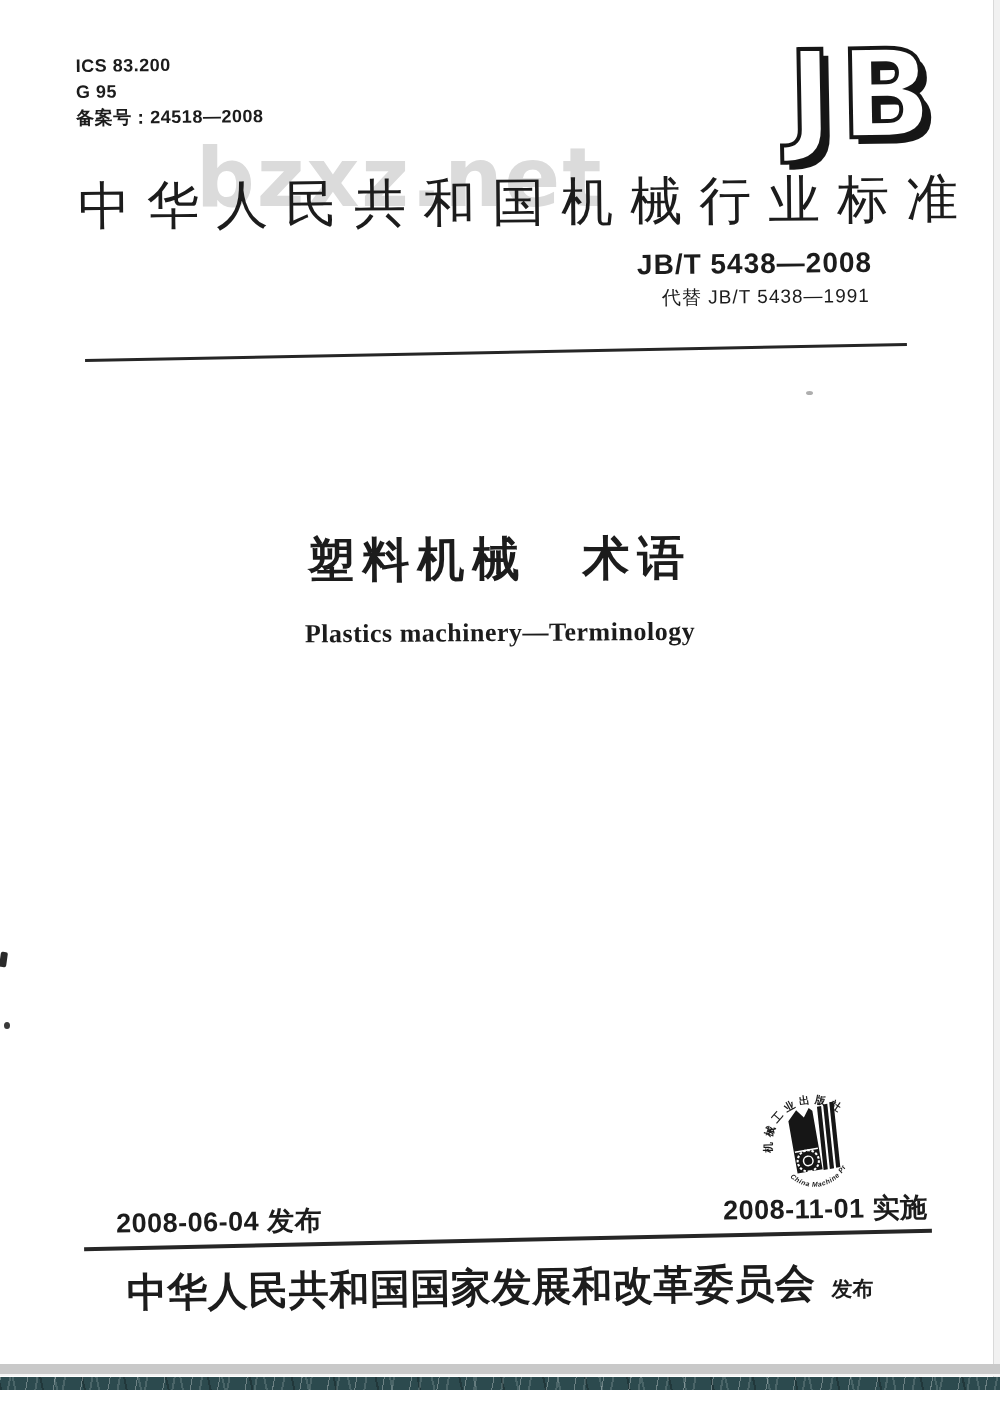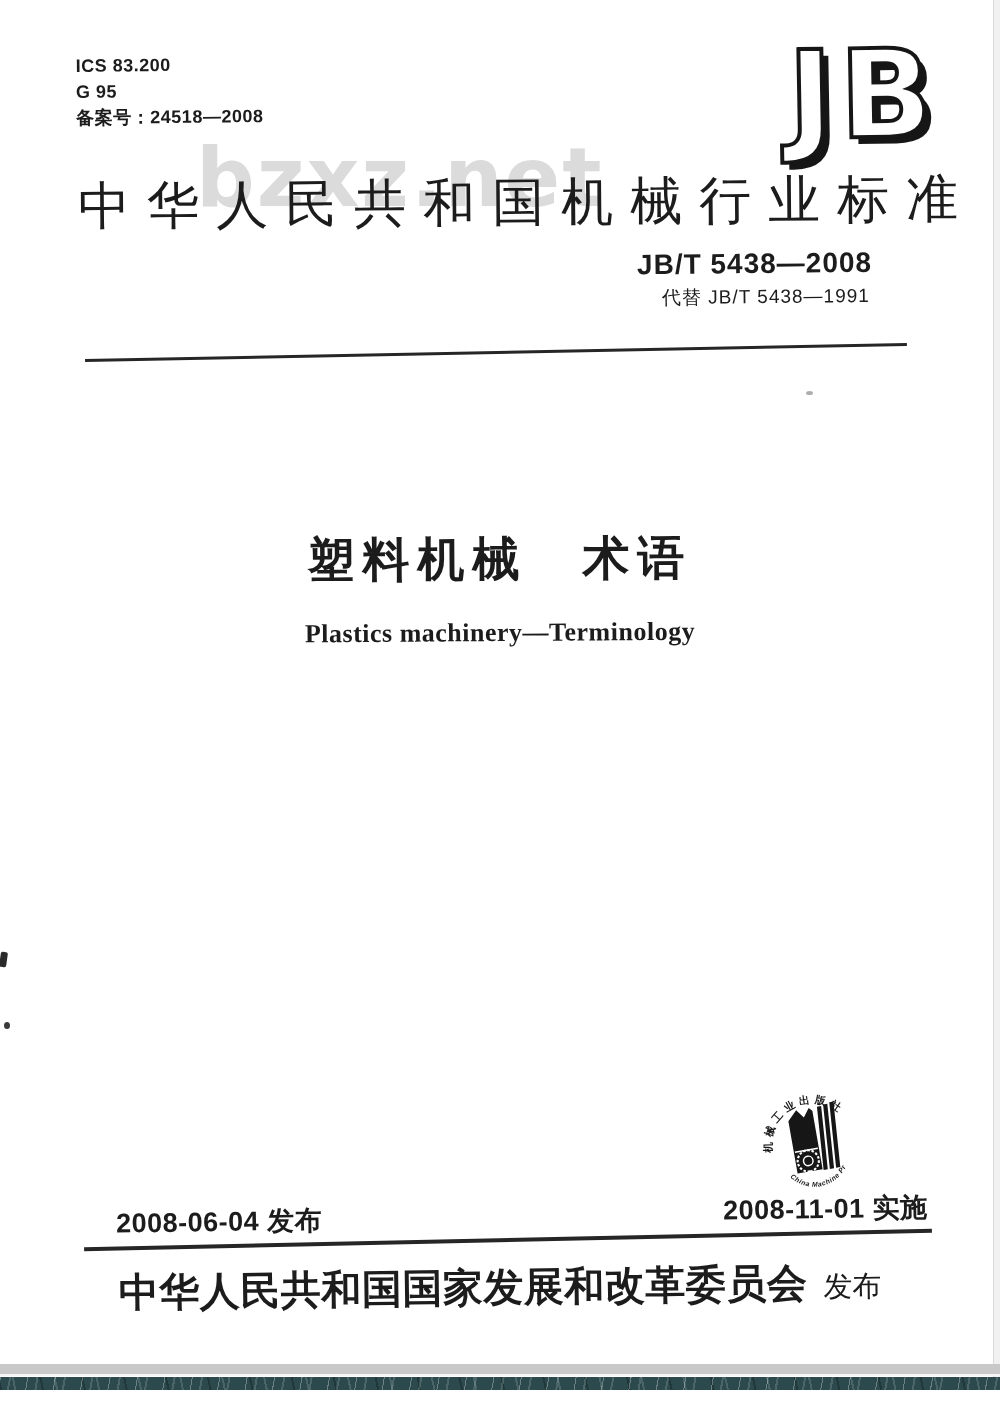--- a/index.html
+++ b/index.html
@@ -93,21 +93,21 @@
   }
   .rule-bottom{
     position:absolute;left:84px;top:1238px;width:848px;height:3.5px;
     background:#262626;transform:rotate(-1.25deg);
   }
   .publisher-row{
     position:absolute;left:0;top:1260px;width:1000px;text-align:center;
     white-space:nowrap;transform:rotate(-0.8deg);
   }
   .publisher-name{font-size:40px;font-weight:bold;letter-spacing:0.5px;}
-  .publisher-suffix{font-size:29px;font-weight:normal;margin-left:16px;}
+  .publisher-suffix{font-size:21px;font-weight:bold;margin-left:16px;}
   
   .gray-strip{
     position:absolute;left:0;bottom:14px;width:1000px;height:10px;
     background:#c9c9c9;border-bottom:2px solid #f5f5f5;
   }
   .teal-bar{
     position:absolute;left:0;bottom:0;width:1000px;height:13px;
     background-color:#2c4a4e;
     background-image:
       repeating-linear-gradient(100deg, rgba(255,255,255,0.30) 0 1px, transparent 1px 9px, rgba(255,255,255,0.15) 9px 11px, transparent 11px 27px),

